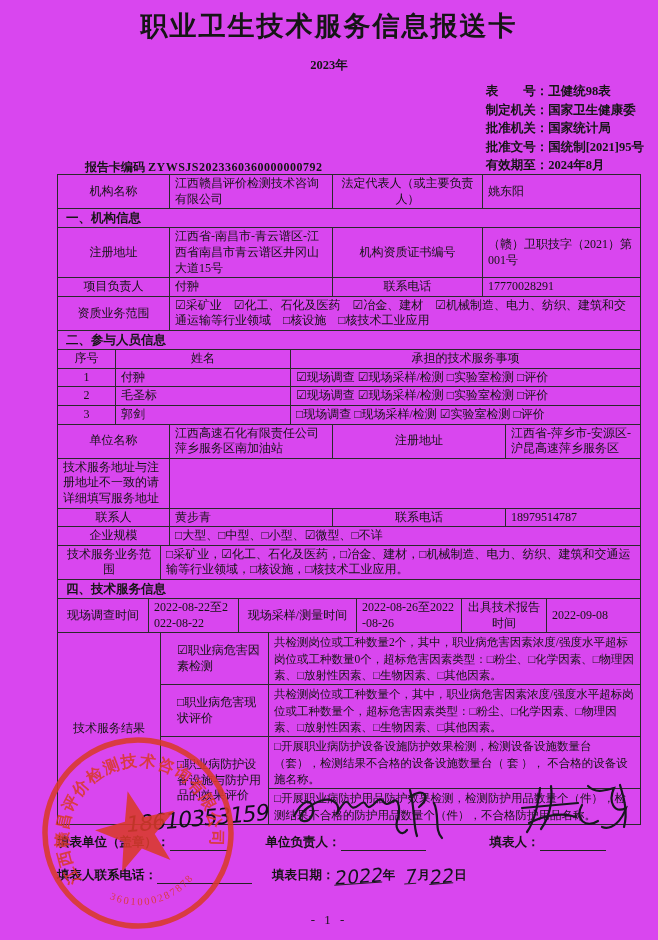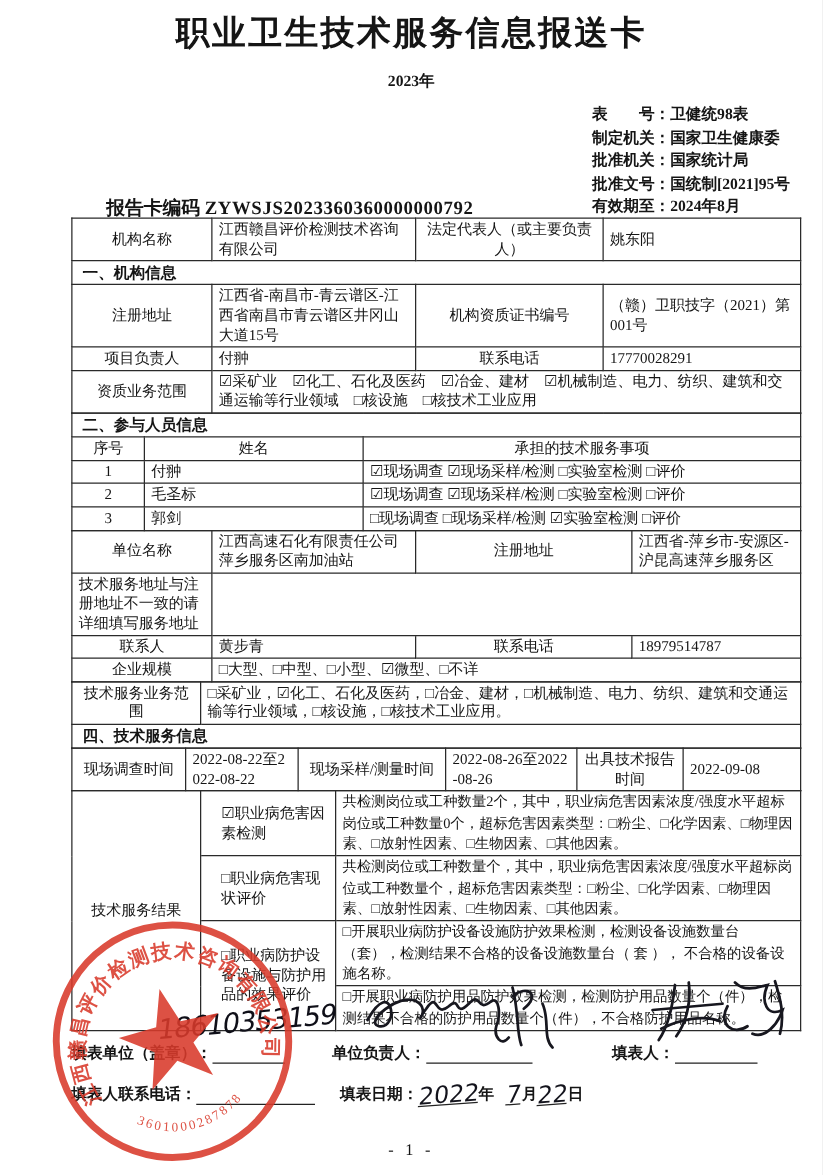--- a/index.html
+++ b/index.html
@@ -1,25 +1,25 @@
 <!DOCTYPE html>
 <html><head>
 <meta charset="utf-8">
 <style>
   html,body{margin:0;padding:0;background:#e8e8e8;}
   .page{
-    width:658px;height:940px;position:relative;background:#ffffff;color:#151515;
+    width:658px;height:940px;position:relative;background:#d946ef;color:#151515;
     font-family:"Liberation Serif","DejaVu Serif",serif;overflow:hidden;margin:0 auto;
   }
   .title{text-align:center;font-size:27px;font-weight:700;padding-top:8px;letter-spacing:2px;}
   .year{text-align:center;font-size:12.5px;margin-top:13px;font-weight:600;}
   .header-mid{position:relative;height:92px;margin-top:8px;}
-  .meta{position:absolute;right:26px;top:0;font-weight:700;font-size:12.5px;line-height:18.5px;}
+  .meta{position:absolute;right:14px;top:0;font-weight:700;font-size:12.5px;line-height:18.5px;}
   .meta-line span{white-space:pre;}
-  .report-code{position:absolute;left:85px;bottom:-2px;font-weight:700;font-size:15px;}
+  .report-code{position:absolute;left:85px;bottom:-2px;font-weight:700;font-size:12px;}
   .report-code .code{font-family:"Liberation Serif",serif;letter-spacing:.5px;}
   .tbl{border-collapse:collapse;margin-left:57px;width:583px;table-layout:fixed;}
   .tbl.stack{margin-top:-1px;}
   .tbl td{border:1px solid #2a2a2a;font-size:12px;line-height:1.3;padding:1px 5px;vertical-align:middle;word-break:break-all;}
   td.sec{font-weight:700;font-size:12.5px;padding:1px 8px;}
   td.lab{text-align:center;}
   td.val{text-align:left;}
   td.desc{font-size:11.5px;line-height:1.42;vertical-align:middle;}
   td.typ{vertical-align:middle;padding-left:16px;}
   .footer{margin:9px 0 0 57px;font-size:12.5px;font-weight:700;}

